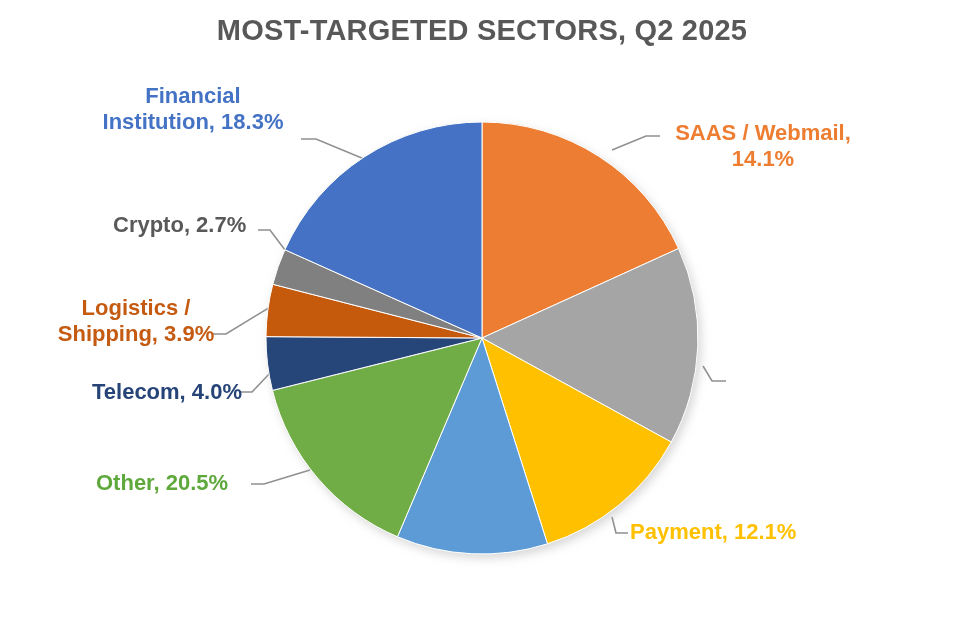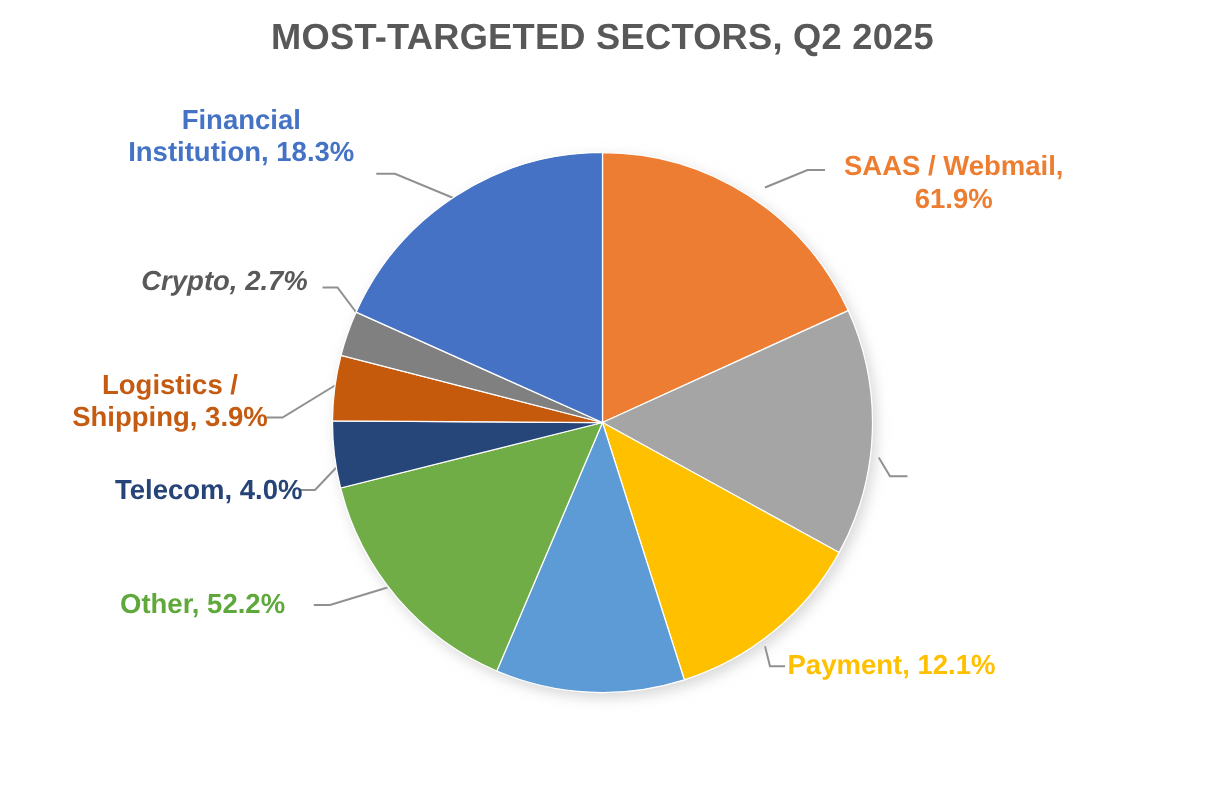--- a/index.html
+++ b/index.html
@@ -98,28 +98,28 @@
         <path d="M 482 338 L 266.00 336.64 A 216 216 0 0 1 272.79 284.28 Z" fill="#C55A11" stroke="#ffffff" stroke-width="1"></path>
         <path d="M 482 338 L 272.79 284.28 A 216 216 0 0 1 284.86 249.73 Z" fill="#808080" stroke="#ffffff" stroke-width="1"></path>
         <path d="M 482 338 L 284.86 249.73 A 216 216 0 0 1 482.00 122.00 Z" fill="#4472C4" stroke="#ffffff" stroke-width="1"></path>
       </g>
   </svg>
 
   <div class="slice-label" id="label-financial" style="color: rgb(68, 114, 196);">Financial
 Institution, 18.3%</div>
 
   <div class="slice-label" id="label-saas" style="color: rgb(237, 125, 49);">SAAS / Webmail,
-61.9%</div>
+14.1%</div>
 
 
   <div class="slice-label" id="label-payment" style="color: rgb(255, 192, 0);">Payment, 12.1%</div>
 
 
-  <div class="slice-label" id="label-other" style="color: rgb(95, 169, 60);">Other, 52.2%</div>
+  <div class="slice-label" id="label-other" style="color: rgb(95, 169, 60);">Other, 20.5%</div>
 
   <div class="slice-label" id="label-telecom" style="color: rgb(38, 68, 120);">Telecom, 4.0%</div>
 
   <div class="slice-label" id="label-logistics" style="color: rgb(197, 90, 17);">Logistics /
 Shipping, 3.9%</div>
 
-  <div class="slice-label" id="label-crypto" style="color: rgb(89, 89, 89); font-style: italic;">Crypto, 2.7%</div>
+  <div class="slice-label" id="label-crypto" style="color: rgb(89, 89, 89);">Crypto, 2.7%</div>
 
 </div>
 
 </body></html>

